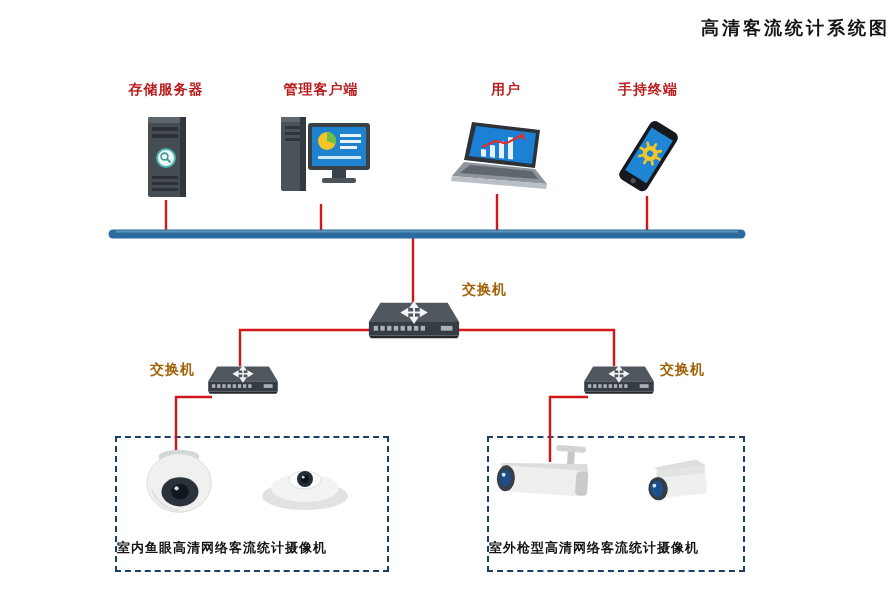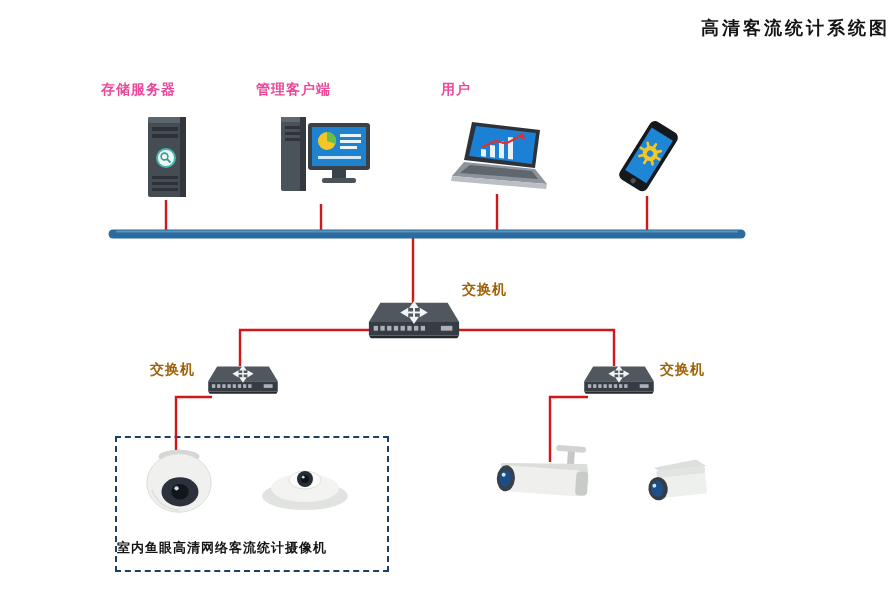--- a/index.html
+++ b/index.html
@@ -3,22 +3,22 @@
 <meta charset="utf-8">
 <style>
   * { margin:0; padding:0; box-sizing:border-box; }
   html,body { background:#ffffff; }
   body { font-family:"Liberation Sans","DejaVu Sans",sans-serif; }
   .canvas { position:relative; width:890px; height:604px; background:#ffffff; overflow:hidden; }
 
   .title { position:absolute; top:16px; left:0; width:100%; text-align:right;
            font-size:18px; font-weight:700; color:#141414; letter-spacing:3px; }
 
-  .dev-label { position:absolute; width:130px; font-size:14px;
-               font-weight:700; color:#ec4899; letter-spacing:1px; z-index:4; }
+  .dev-label { position:absolute; width:130px; text-align:center; font-size:14px;
+               font-weight:700; color:#b91c1c; letter-spacing:1px; z-index:4; }
 
   .sw-label { position:absolute; font-size:14px; font-weight:700; color:#a16207;
               letter-spacing:1px; z-index:4; }
 
   .wires { position:absolute; left:0; top:0; width:890px; height:604px; z-index:2; }
 
   .node { position:absolute; z-index:3; }
   .node svg { width:100%; height:100%; display:block; }
 
   .cam-box { position:absolute; z-index:1; border:2px dashed #1d3f66; background:transparent; }
@@ -73,24 +73,28 @@
       <path d="M212 397 H176 V462"></path>
       <path d="M588 397 H550 V462"></path>
     </g>
     <line x1="113" y1="234" x2="741" y2="234" stroke="#2b6b9e" stroke-width="9" stroke-linecap="round"></line>
     <line x1="117" y1="231.6" x2="737" y2="231.6" stroke="#5e93ba" stroke-width="2" stroke-linecap="round"></line>
   </svg>
 
   <div class="cam-box" style="left:115px;top:436px;width:274px;height:136px">
     <div class="box-label">室内鱼眼高清网络客流统计摄像机</div>
   </div>
+  <div class="cam-box" style="left:487px;top:436px;width:258px;height:136px">
+    <div class="box-label">室外枪型高清网络客流统计摄像机</div>
+  </div>
 
   <div class="dev-label" style="left:101px;top:81px">存储服务器</div>
   <div class="dev-label" style="left:441px;top:81px">用户</div>
   <div class="dev-label" style="left:256px;top:81px">管理客户端</div>
+  <div class="dev-label" style="left:583px;top:81px">手持终端</div>
 
   <div class="sw-label" style="left:462px;top:281px">交换机</div>
   <div class="sw-label" style="left:150px;top:361px">交换机</div>
   <div class="sw-label" style="left:660px;top:361px">交换机</div>
 
   <div class="node" style="left:136px;top:112px;width:62px;height:90px">
     <svg viewBox="0 0 62 88">
       <rect x="12" y="4" width="38" height="80" rx="2" fill="#454c52"></rect>
       <rect x="12" y="4" width="38" height="6" rx="2" fill="#5d656c"></rect>
       <rect x="44" y="4" width="6" height="80" fill="#31373c"></rect>

